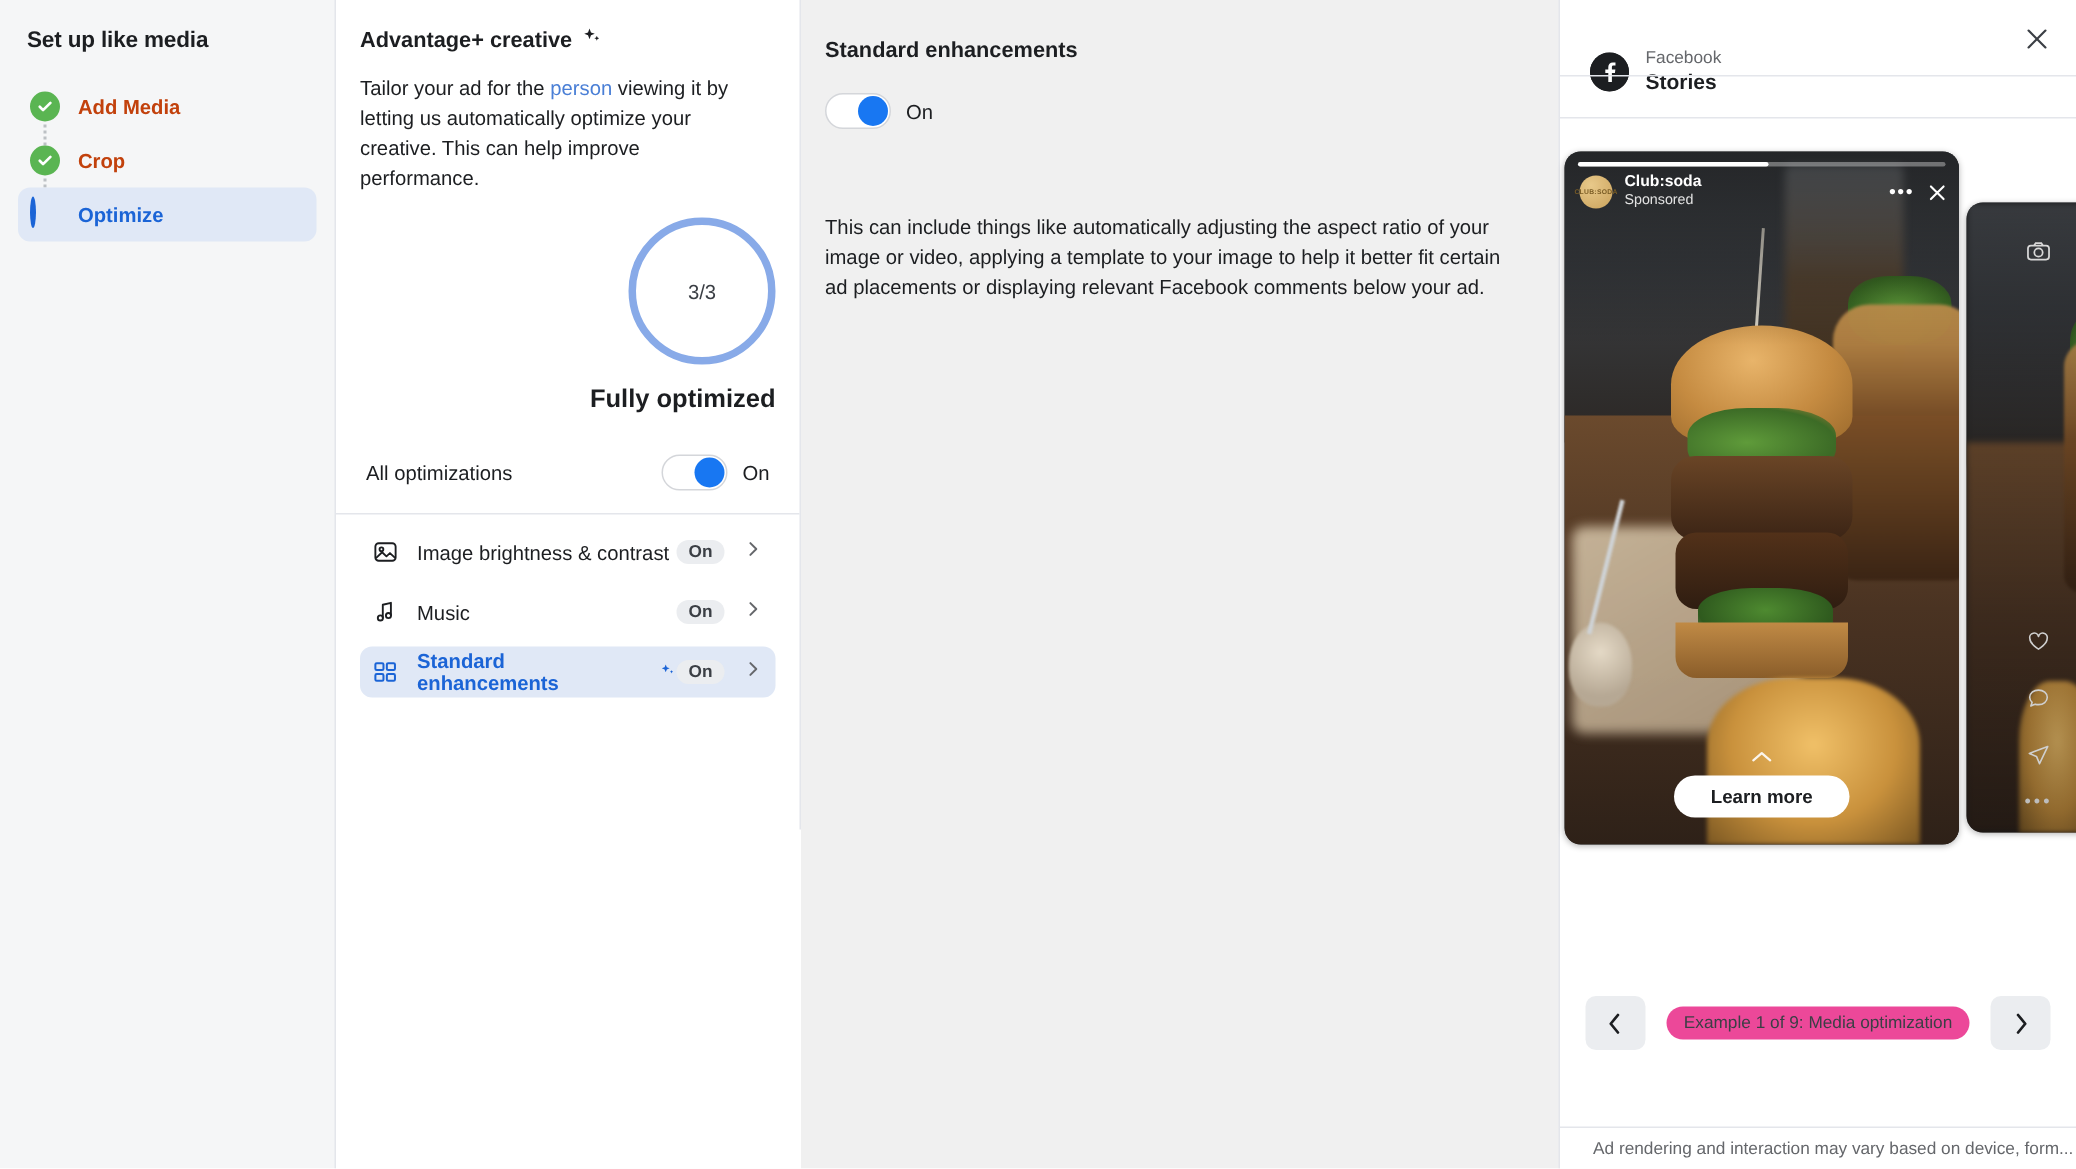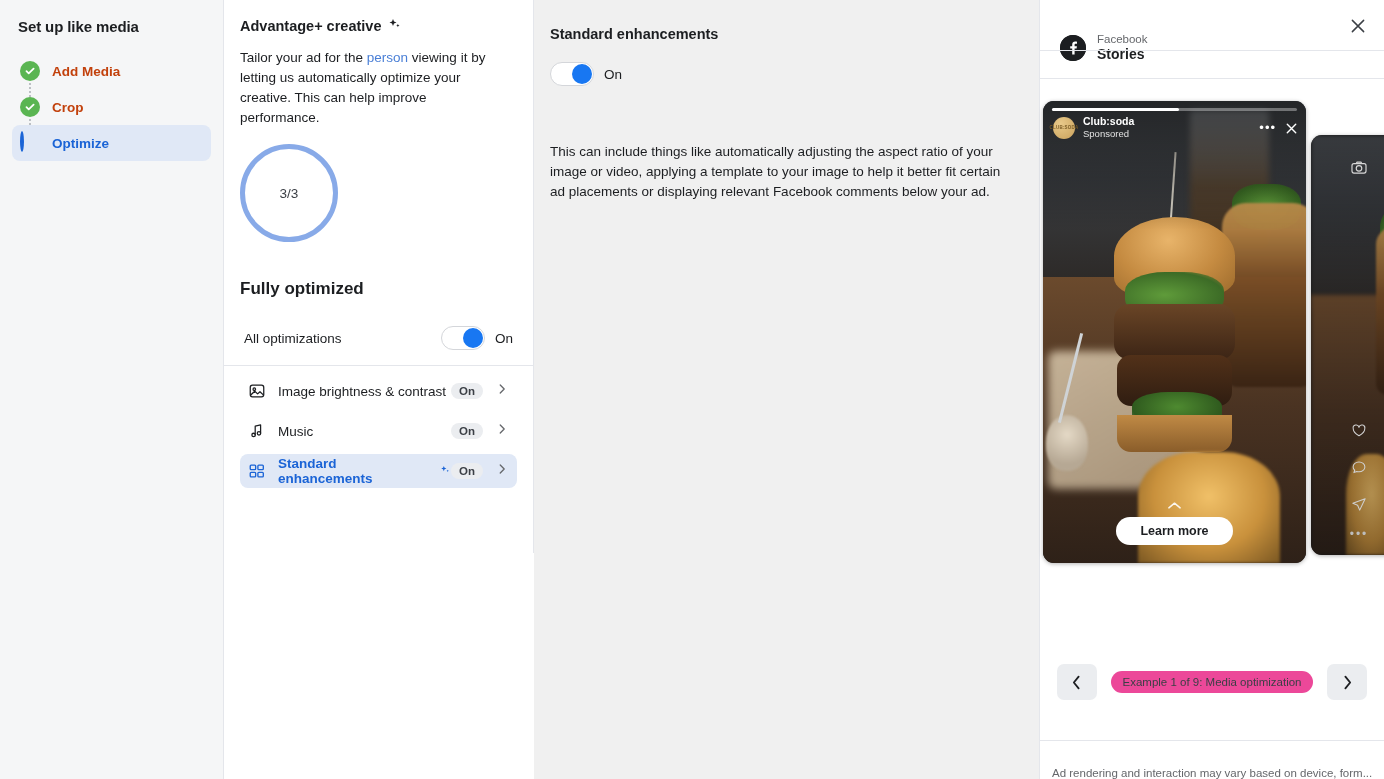--- a/index.html
+++ b/index.html
@@ -64,21 +64,21 @@
   .mid-title {
     font-size: 14.5px; font-weight: bold; color: #1c1e21;
     display: flex; align-items: center; gap: 6px; margin: 5px 0 0 0;
   }
   .mid-desc {
     margin-top: 13px; font-size: 13.5px; line-height: 20px;
     color: #1c1e21; max-width: 262px;
   }
   .mid-desc .link { color: #4a7fd6; }
 
-  .ring-wrap { margin-top: 16px; display: flex; flex-direction: column; align-items: flex-start; gap: 24px; }
+  .ring-wrap { margin-top: 16px; display: flex; flex-direction: column; align-items: flex-end; }
   .ring {
     width: 98px; height: 98px; border-radius: 50%;
     border: 5px solid #88aae8; background: #fff;
     display: flex; align-items: center; justify-content: center;
   }
   .ring-text { font-size: 13.5px; color: #3b3f45; }
   .ring-caption { margin-top: 13px; font-size: 17px; font-weight: bold; color: #1c1e21; }
 
   .alloptrow {
     display: flex; align-items: center; margin-top: 26px;
@@ -267,23 +267,23 @@
   .navrow { position: absolute; left: 0; right: 0; top: 664px; display: flex; align-items: center; justify-content: center; gap: 14px; }
   .navbtn {
     width: 40px; height: 36px; border-radius: 7px; background: #ebedf0;
     display: flex; align-items: center; justify-content: center; cursor: pointer; color: #1c1e21;
   }
   .navlabel {
     background: #ec4899; border-radius: 12px; padding: 5px 12px;
     font-size: 11.5px; font-weight: normal; color: #3b3f45; white-space: nowrap;
   }
   .pv-foot {
-    position: absolute; left: 0; right: 0; bottom: 0; height: 39px;
-    border-top: 1px solid #e4e6eb; display: flex; align-items: flex-end;
-    padding: 0 6px 0 12px; font-size: 11.5px; color: #65676b; overflow: hidden; white-space: nowrap;
+    position: absolute; left: 0; right: 0; bottom: 0; height: 28px;
+    border-top: 1px solid #e4e6eb; display: flex; align-items: center;
+    padding: 0 6px 0 22px; font-size: 11.5px; color: #65676b; overflow: hidden; white-space: nowrap;
   }
 
   .closebtn {
     position: absolute; right: 10px; top: 10px; width: 32px; height: 32px;
     display: flex; align-items: center; justify-content: center;
     border-radius: 50%; cursor: pointer; color: #3b3f45; z-index: 30;
   }
   .topdiv { position: absolute; left: 1040px; right: 0; top: 50px; height: 1px; background: #e4e6eb; }
 </style>
 </head>

